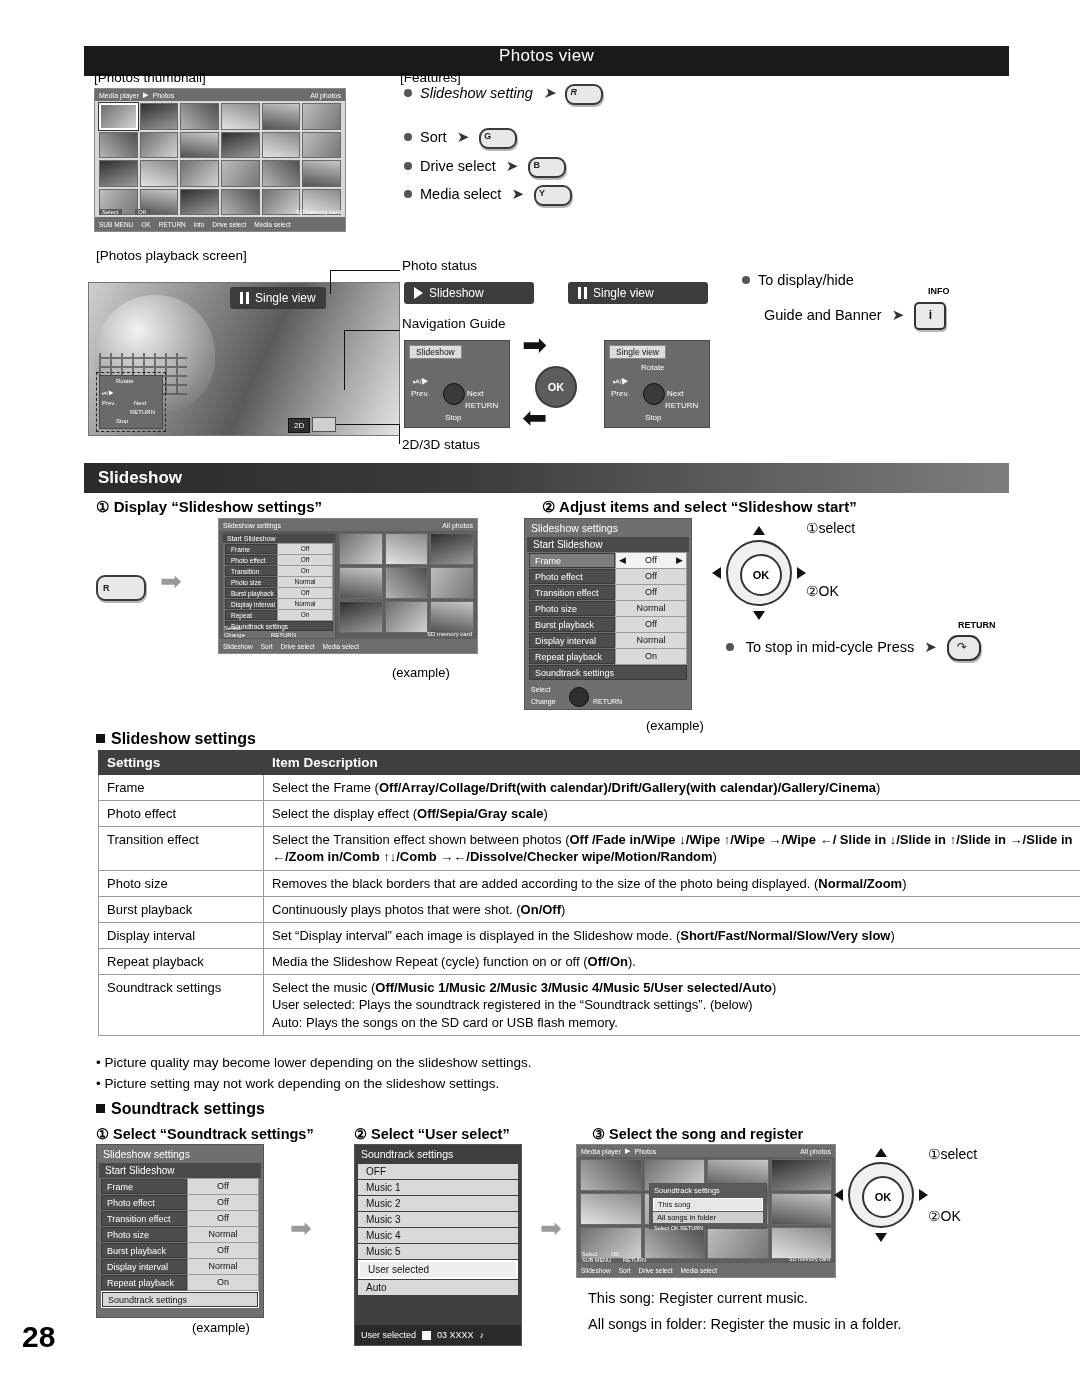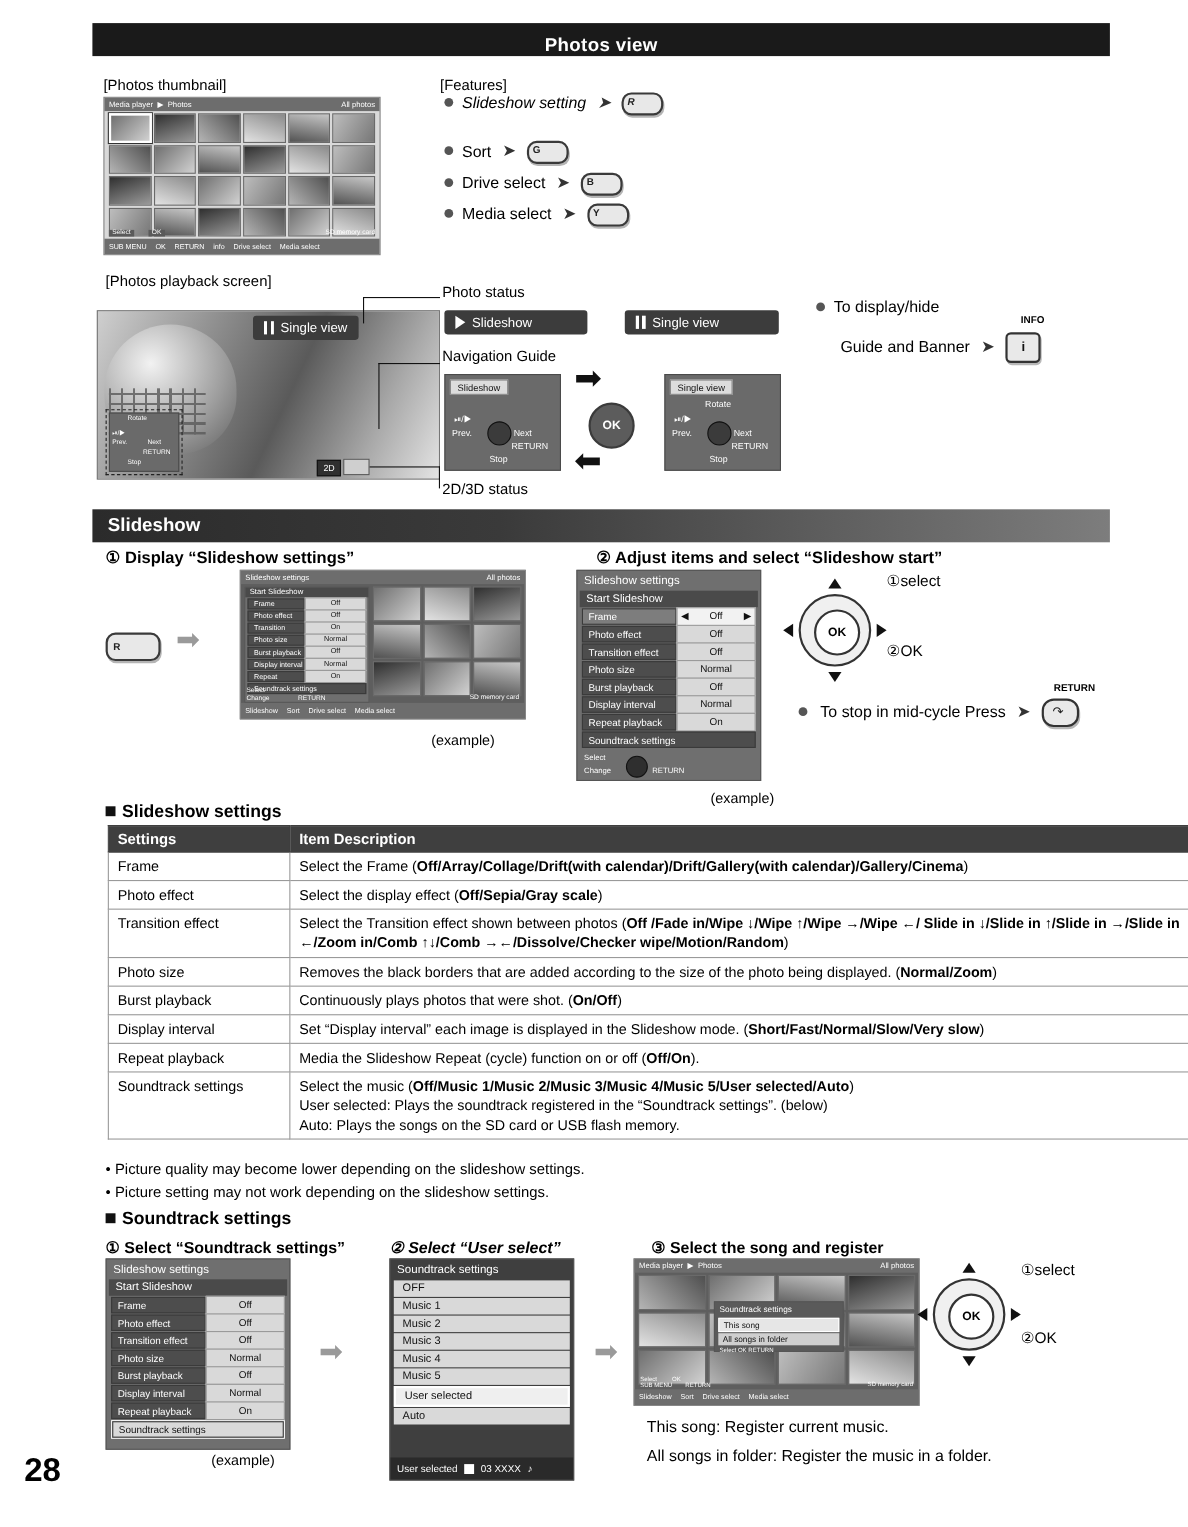--- a/index.html
+++ b/index.html
@@ -5,23 +5,23 @@
   html,body{margin:0;padding:0;}
   body{
     width:1080px;height:1388px;background:#ffffff;
     font-family:"Liberation Sans", sans-serif;
     color:#000;position:relative;overflow:hidden;
   }
   .page{position:absolute;left:0;top:0;width:1080px;height:1388px;}
 
   
   .bar-photos{
-    position:absolute;left:84px;top:21px;width:925px;height:30px;
-    background:#1a1a1a;color:#fff;font-weight:bold;font-size:17px;
-    display:flex;align-items:flex-end;justify-content:center;letter-spacing:.3px;
+    position:absolute;left:84px;top:46px;width:925px;height:30px;
+    background:#1a1a1a;color:#fff;font-weight:normal;font-size:17px;
+    display:flex;align-items:flex-start;justify-content:center;letter-spacing:.3px;
   }
   .bar-slideshow{
     position:absolute;left:84px;top:463px;width:925px;height:30px;
     background:linear-gradient(to right,#2b2b2b 0%,#3a3a3a 40%,#7d7d7d 100%);
     color:#fff;font-weight:bold;font-size:17px;display:flex;align-items:center;
     padding-left:14px;box-sizing:border-box;
   }
 
   .lbl{position:absolute;font-size:13.5px;}
   .lbl-b{font-weight:bold;}
@@ -507,21 +507,21 @@
   </div>
   <div class="note" style="left:96px;top:1055px;">
     <span>•</span>
     <span>Picture quality may become lower depending on the slideshow settings.</span>
   </div>
 
   <div class="lbl lbl-b" style="left:96px;top:1100px;font-size:16px;">
     <span class="sq"></span><span>Soundtrack settings</span>
   </div>
   <div class="lbl lbl-b" style="left:96px;top:1126px;font-size:14.5px;">① Select “Soundtrack settings”</div>
-  <div class="lbl lbl-b" style="left:354px;top:1126px;font-size:14.5px;font-style:italic;">② Select “User select”</div>
+  <div class="lbl lbl-b" style="left:354px;top:1126px;font-size:14.5px;">② Select “User select”</div>
   <div class="lbl lbl-b" style="left:592px;top:1126px;font-size:14.5px;">③ Select the song and register</div>
 
   <div class="menu" style="left:96px;top:1144px;width:166px;height:172px;">
     <div class="mtitle">Slideshow settings</div>
     <div style="background:#4a4a4a;color:#fff;font-size:10px;padding:2px 6px;margin:0 2px;">Start Slideshow</div>
     <div class="mrow">
       <span class="mlabel">Frame</span>
       <span class="mval">Off</span>
     </div>
     <div class="mrow">

